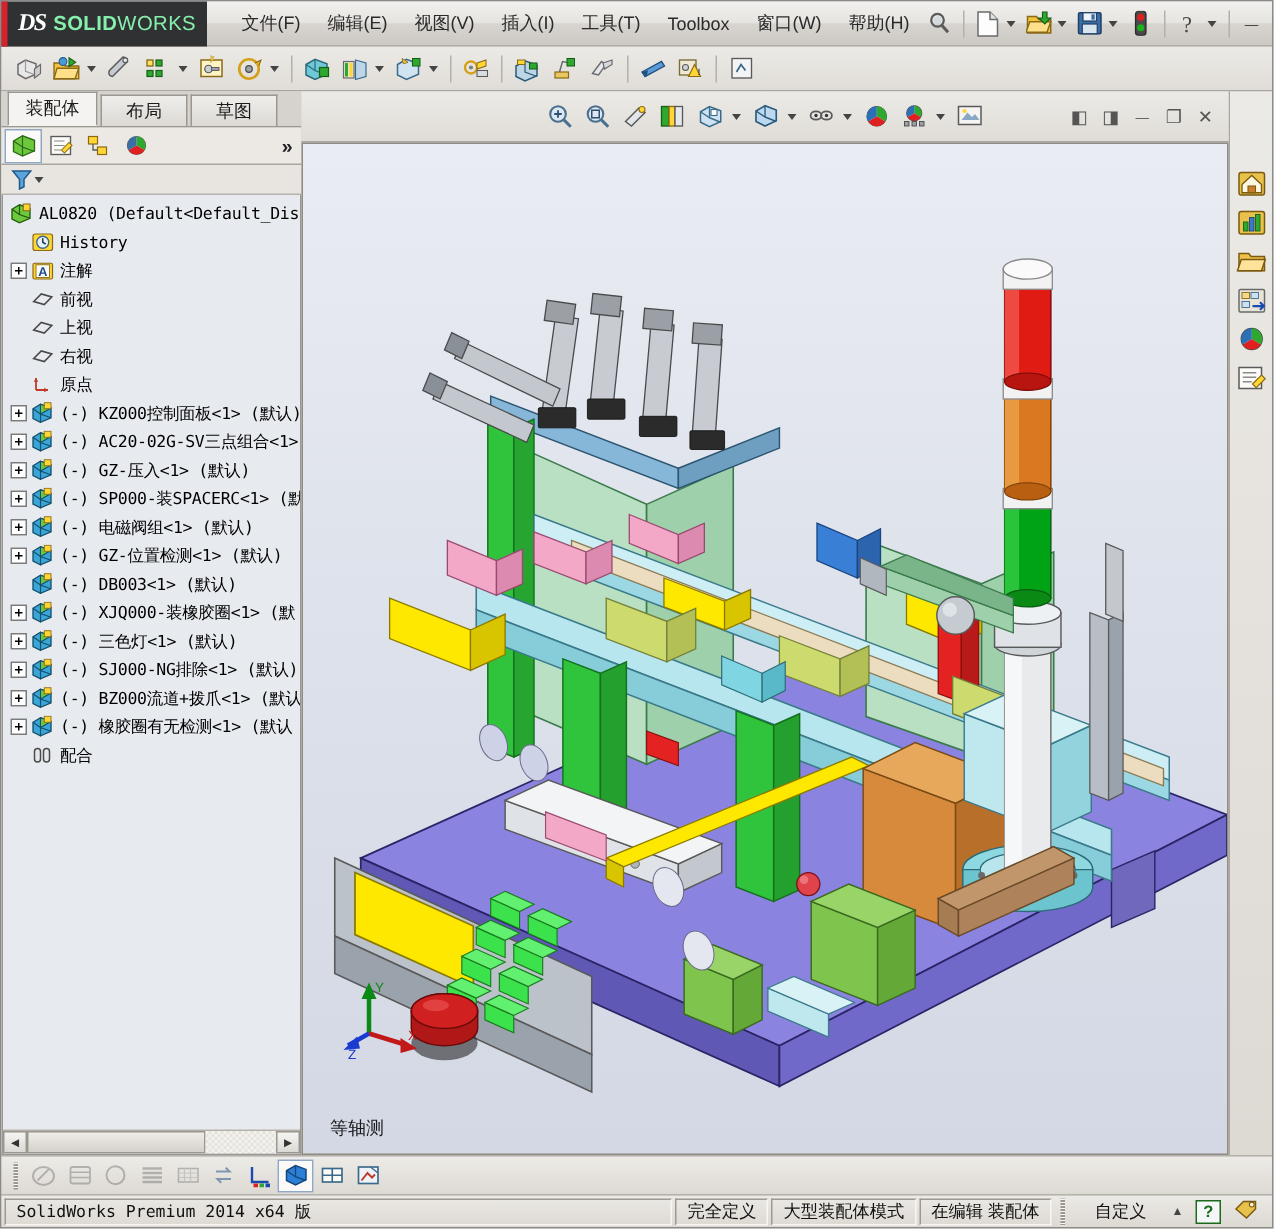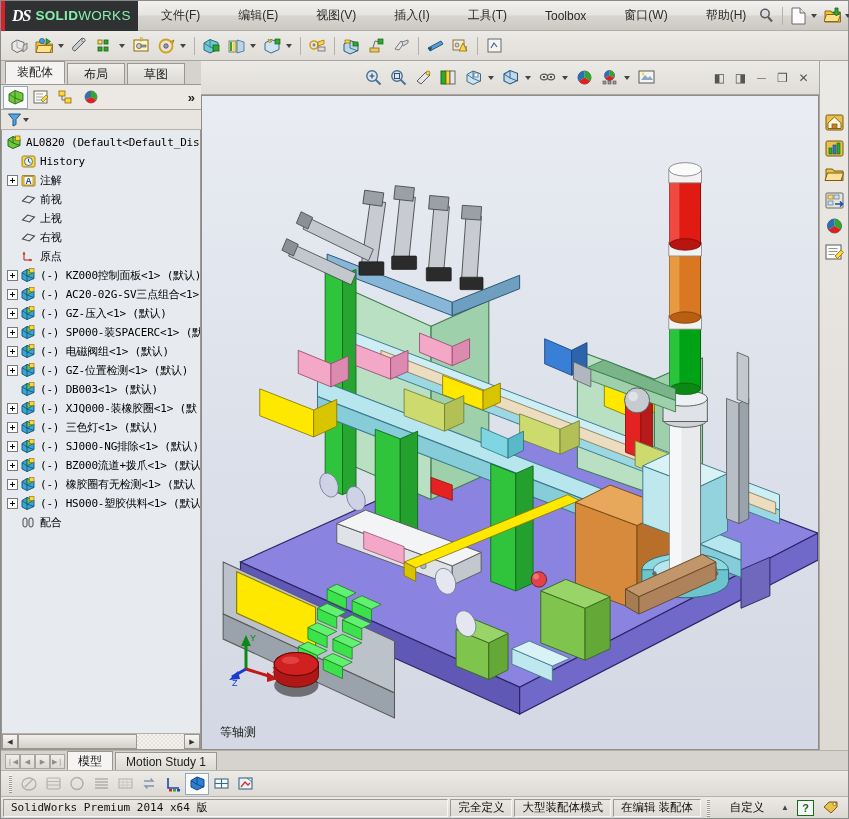--- a/index.html
+++ b/index.html
@@ -41,21 +41,21 @@
   .logo-ds {
     color: #fff; font-style: italic; font-weight: bold;
     font-size: 16px; margin-left: 11px; letter-spacing: -1px;
     font-family: "Liberation Serif", serif;
   }
   .logo-txt {
     color: #86efac; font-weight: bold; font-size: 13.5px;
     margin-left: 5px; letter-spacing: 0.3px;
   }
   .logo-txt .thin { font-weight: normal; }
-  .menu-items { display: flex; align-items: center; margin-left: 14px; gap: 20px; }
+  .menu-items { display: flex; align-items: center; margin-left: 14px; }
   .menu-item {
     padding: 5px 9px; color: #2a2a2a; font-size: 12px;
     white-space: nowrap; cursor: default;
   }
   .menubar-right {
     margin-left: auto; display: flex; align-items: center;
     padding-right: 4px; height: 30px;
   }
   .tb-sep { width: 1px; height: 18px; background: #b4b0aa; margin: 0 4px; }
   .mb-btn {
@@ -787,33 +787,20 @@
               <svg width="15" height="15" viewBox="0 0 15 15">
                   <path d="M1 4.5 l5-3 l7 2.5 v6.5 l-7 3 l-5-2.5 z" fill="#3aa6d8" stroke="#14506e" stroke-width=".9"></path>
                   <path d="M6 1.5 v6.5 l7 2.5" fill="none" stroke="#14506e" stroke-width=".8"></path>
                   <path d="M1 4.5 l5 3.5 v6" fill="none" stroke="#14506e" stroke-width=".8"></path>
                   <path d="M6 1.5 l7 2.5 l-7 4 z" fill="#6ec83c" stroke="#14506e" stroke-width=".7"></path>
                   <rect x="8.5" y="0.5" width="4.5" height="4" fill="#ffd633" stroke="#8a6a17" stroke-width=".6"></rect>
                 </svg>
             </div>
             <span class="tlbl">(-) 橡胶圈有无检测&lt;1&gt;  (默认</span>
           </div>
-          <div class="trow">
-            <div class="texp"></div>
-            <div class="tico">
-              <svg width="15" height="15" viewBox="0 0 15 15">
-                  <path d="M1 4.5 l5-3 l7 2.5 v6.5 l-7 3 l-5-2.5 z" fill="#3aa6d8" stroke="#14506e" stroke-width=".9"></path>
-                  <path d="M6 1.5 v6.5 l7 2.5" fill="none" stroke="#14506e" stroke-width=".8"></path>
-                  <path d="M1 4.5 l5 3.5 v6" fill="none" stroke="#14506e" stroke-width=".8"></path>
-                  <path d="M6 1.5 l7 2.5 l-7 4 z" fill="#6ec83c" stroke="#14506e" stroke-width=".7"></path>
-                  <rect x="8.5" y="0.5" width="4.5" height="4" fill="#ffd633" stroke="#8a6a17" stroke-width=".6"></rect>
-                </svg>
-            </div>
-            <span class="tlbl">(-) HS000-塑胶供料&lt;1&gt;  (默认</span>
-          </div>
 
           <div class="trow">
             <div class="tspace"></div>
             <div class="tico">
               <svg width="15" height="15" viewBox="0 0 15 15">
                 <rect x="2" y="3" width="4" height="9" rx="2" fill="#e4e8ec" stroke="#4a4a4a" stroke-width="1"></rect>
                 <rect x="8" y="3" width="4" height="9" rx="2" fill="#e4e8ec" stroke="#4a4a4a" stroke-width="1"></rect>
               </svg>
             </div>
             <span class="tlbl">配合</span>
@@ -1193,30 +1180,20 @@
       <div class="tp-btn">
         <svg width="21" height="20" viewBox="0 0 21 20">
           <rect x="2" y="3" width="15" height="14" fill="#fbfbf8" stroke="#5a5a5a" stroke-width="1"></rect>
           <path d="M4.5 6.5 h9 M4.5 9.5 h9 M4.5 12.5 h6" stroke="#8a8a8a" stroke-width=".9"></path>
           <path d="M11 14 l6-6 l2.5 2.5 l-6 6 z" fill="#ffd633" stroke="#8a6a17" stroke-width=".8"></path>
         </svg>
       </div>
     </div>
   </div>
 
-  <div class="bottomtabs">
-    <div class="navarrows">
-      <div class="navbtn">❘◀</div>
-      <div class="navbtn">◀</div>
-      <div class="navbtn">▶</div>
-      <div class="navbtn">▶❘</div>
-    </div>
-    <div class="btab active">模型</div>
-    <div class="btab">Motion Study 1</div>
-  </div>
 
   <div class="statustoolbar">
     <div class="gripper"></div>
     <div class="stb-btn">
       <svg width="19" height="17" viewBox="0 0 19 17" opacity=".42">
         <ellipse cx="9" cy="9" rx="7" ry="6" fill="none" stroke="#6a6a6a" stroke-width="1.3"></ellipse>
         <path d="M5 12 l8-8" stroke="#6a6a6a" stroke-width="1.2"></path>
       </svg>
     </div>
     <div class="stb-btn">

